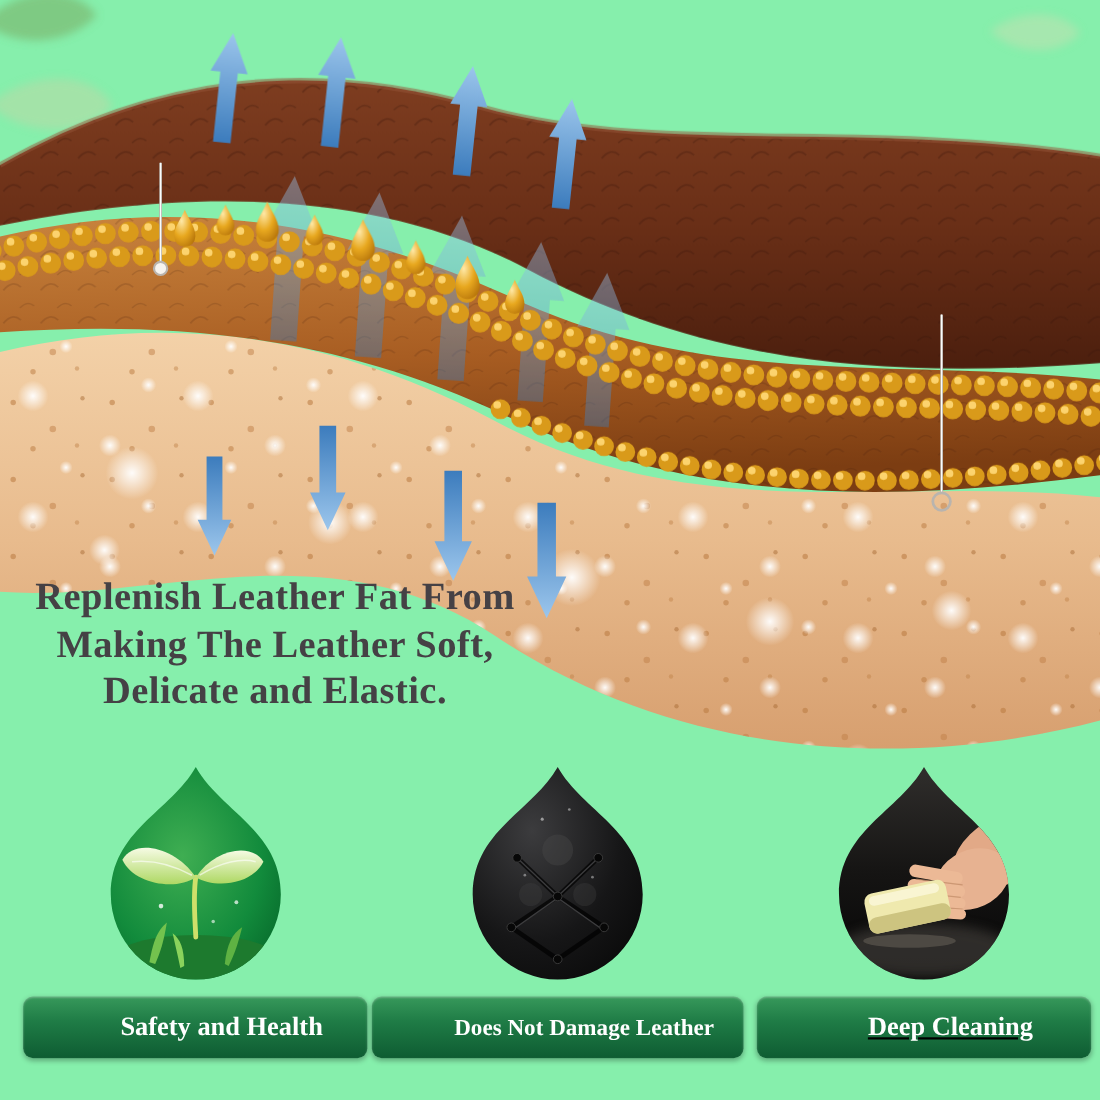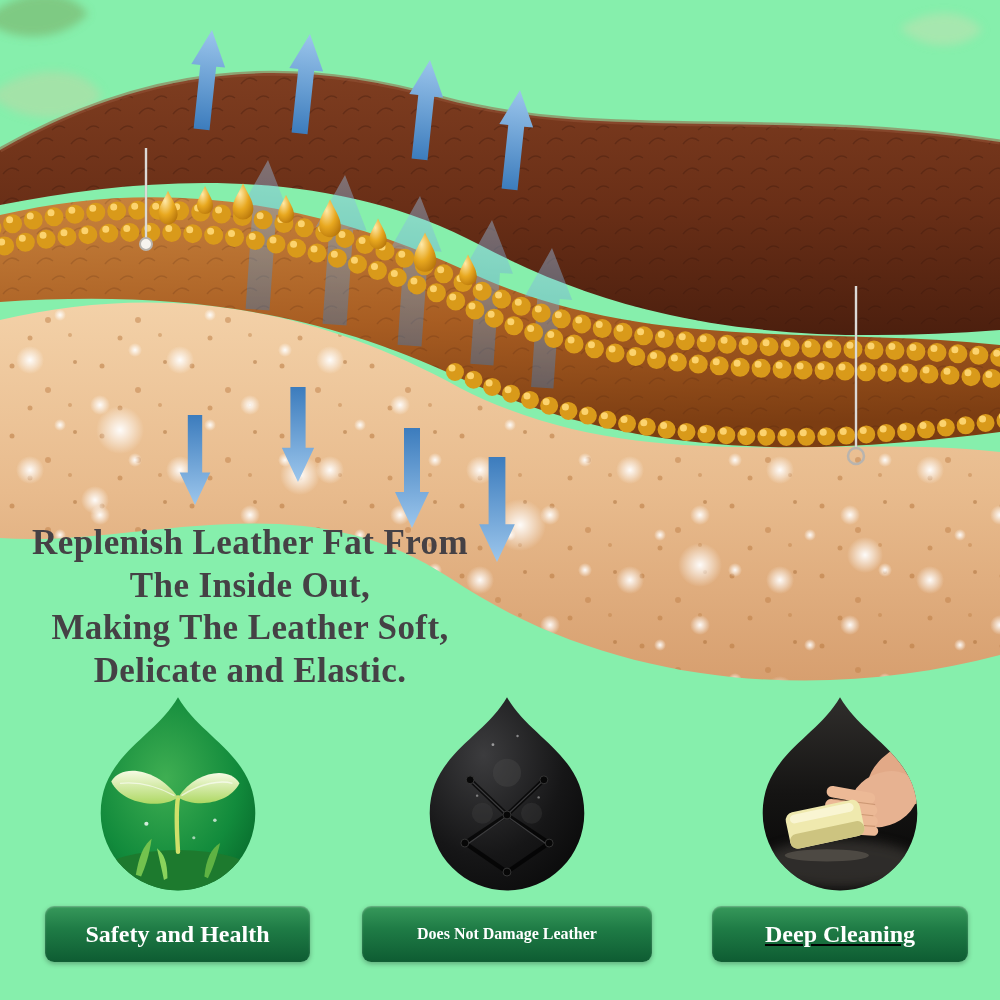--- a/index.html
+++ b/index.html
@@ -10,22 +10,22 @@
             color:#454145;font-weight:700;font-size:35px;line-height:1.22;letter-spacing:.4px;}
   .features{position:absolute;top:0;left:0;width:1000px;height:1000px;pointer-events:none;}
   .feature{position:absolute;top:692px;display:flex;flex-direction:column;align-items:center;}
   .feature .drop-svg{display:block;margin-bottom:12px;}
   .feature-safety{left:45px;width:265px;}
   .feature-nodamage{left:362px;width:290px;}
   .feature-clean{left:712px;width:256px;text-decoration:underline;}
   .banner{width:100%;height:56px;border-radius:9px;display:flex;align-items:center;justify-content:center;
           background:linear-gradient(180deg,#37995b 0%,#1f7c46 40%,#0e5c32 100%);
           color:#ffffff;font-weight:700;font-size:24px;
-          box-shadow:inset 0 1px 2px rgba(255,255,255,.3), 0 2px 5px rgba(0,0,0,.28);}
-  .feature-nodamage .banner{font-size:16px;}
+          box-shadow:inset 0 1px 2px rgba(255,255,255,.3), 0 2px 5px rgba(0,0,0,.28);padding-left:48px;}
+  .feature-nodamage .banner{font-size:21px;}
 </style>
 </head>
 <body>
 
 <div class="stage">
 
   <svg class="diagram-svg" width="1000" height="700" viewBox="0 0 1000 700" aria-hidden="true">
     <defs>
       <linearGradient id="gTop" x1="0" y1="0" x2="0" y2="1">
         <stop offset="0" stop-color="#7e3d20"></stop>
@@ -163,21 +163,20 @@
       <line x1="146" y1="148" x2="146" y2="240" stroke="#ffffff" stroke-width="1"></line>
       <circle cx="146" cy="244" r="6" stroke="#b9b4ae" stroke-width="2" fill="#f7f4ef"></circle>
       <line x1="856" y1="286" x2="856" y2="448" stroke="#b9b4ae" stroke-width="2.5"></line>
       <line x1="856" y1="286" x2="856" y2="448" stroke="#ffffff" stroke-width="1"></line>
       <circle cx="856" cy="456" r="8" stroke="#b9b4ae" stroke-width="2.5"></circle>
     </g>
   </svg>
 
   <div class="headline">
     <div>Replenish Leather Fat From</div>
-    <div>The Inside Out,</div>
     <div>Making The Leather Soft,</div>
     <div>Delicate and Elastic.</div>
   </div>
 
   <div class="features">
 
     <div class="feature feature-safety">
       <svg class="drop-svg" width="176" height="202" viewBox="0 0 200 230">
         <defs>
           <radialGradient id="g1" cx="0.42" cy="0.42" r="0.78">

